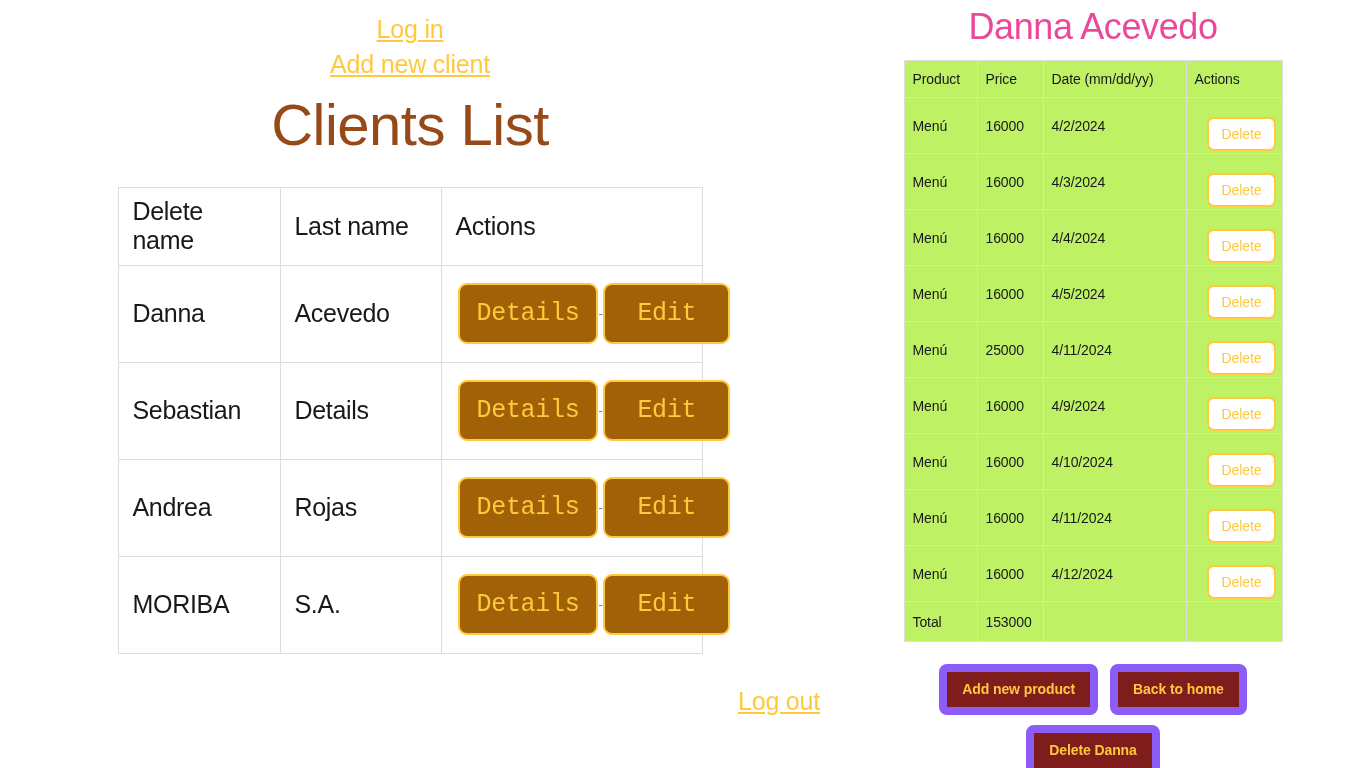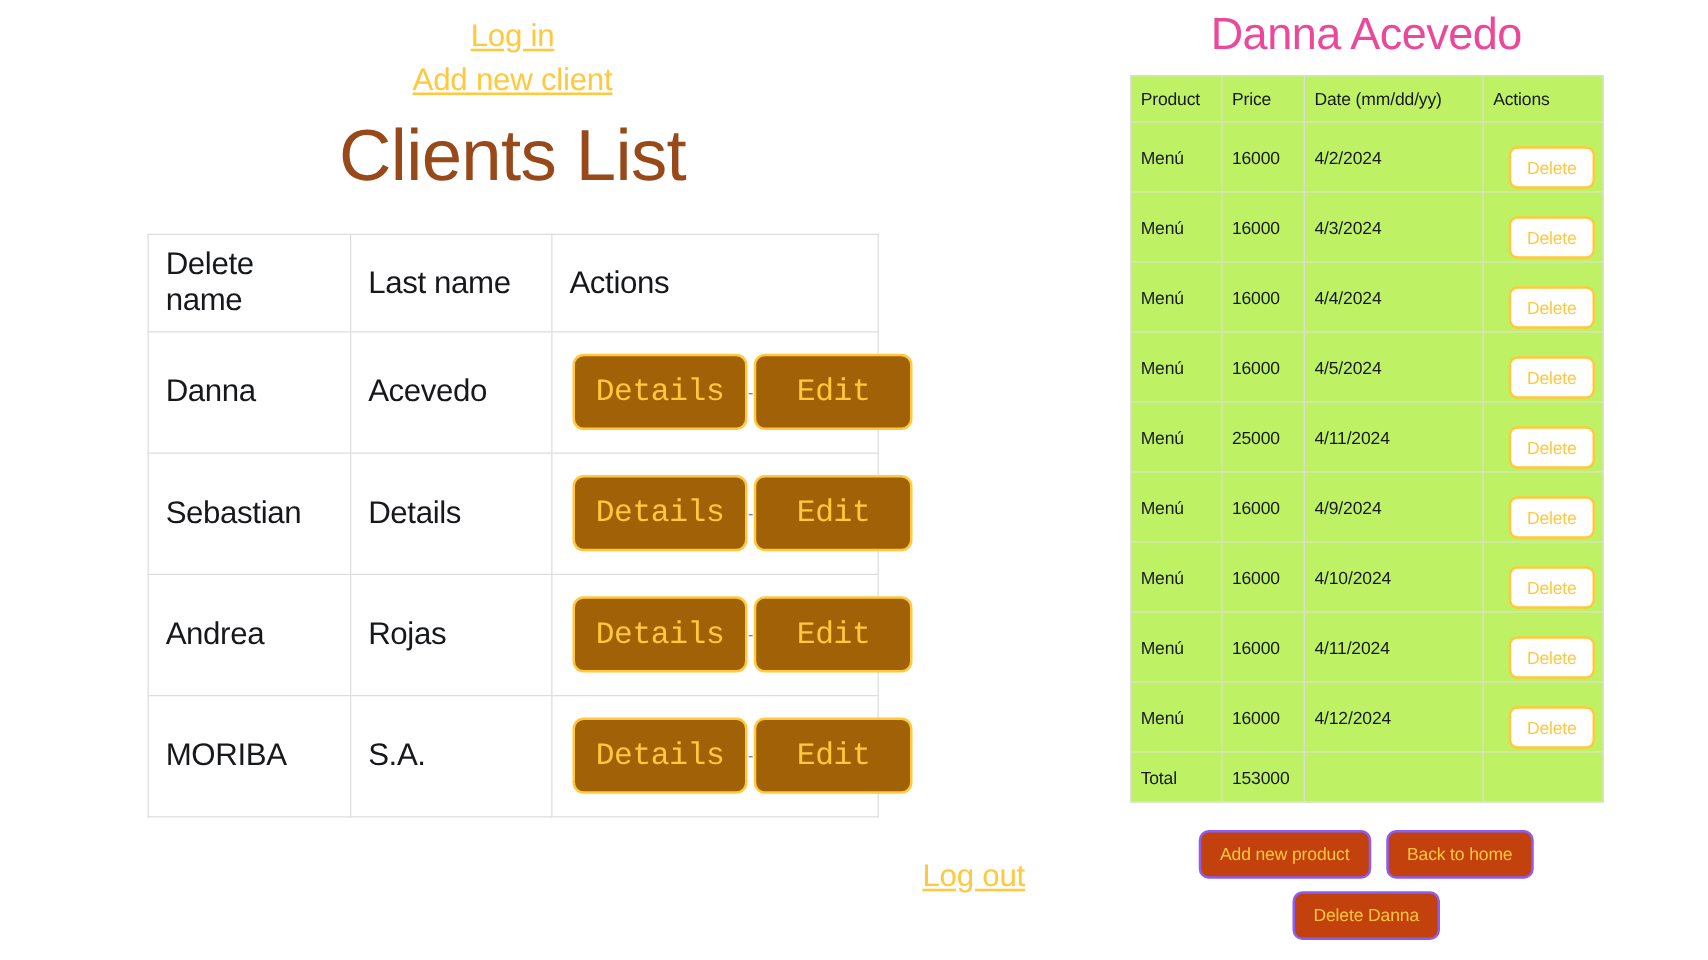--- a/index.html
+++ b/index.html
@@ -198,30 +198,31 @@
 
   .footer-actions {
     margin-top: 22px;
     text-align: center;
   }
   .footer-row { line-height: 0; }
   .footer-row-2 { margin-top: 10px; }
 
   .btn-footer {
     display: inline-block;
-    border: 2px solid #8b5cf6;
+    border: 8px solid #8b5cf6;
     border-radius: 8px;
-    background: #c2410c;
+    background: #7f1d1d;
     color: #FFC83D;
     font-size: 14px;
     font-family: "Liberation Sans", sans-serif;
     padding: 9px 15px;
     cursor: pointer;
     letter-spacing: -0.1px;
     line-height: 1.2;
+    font-weight: bold;
   }
   .footer-gap { display: inline-block; width: 12px; }
 </style>
 </head>
 <body>
 
 <div id="root">
 
   <div class="left-panel">
 

